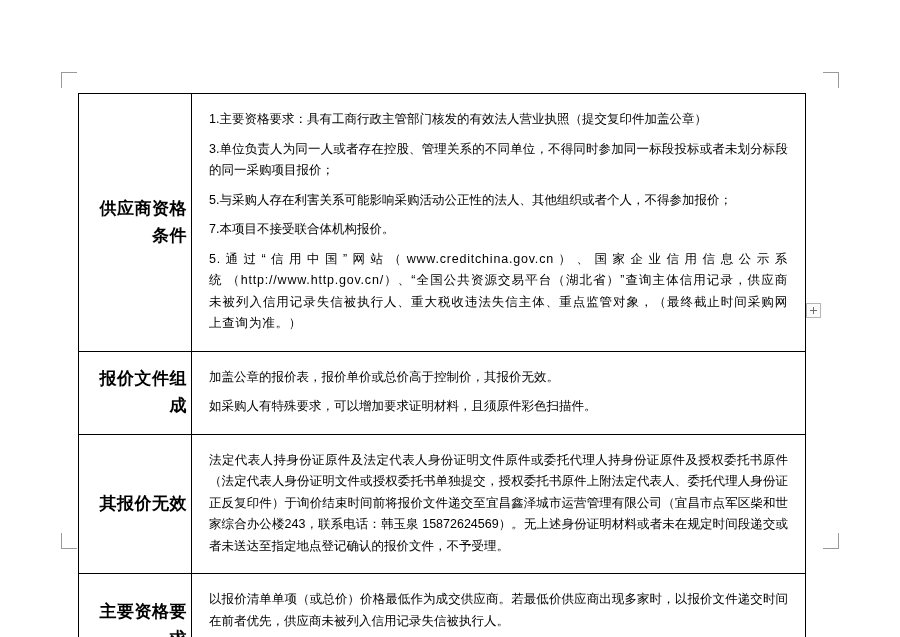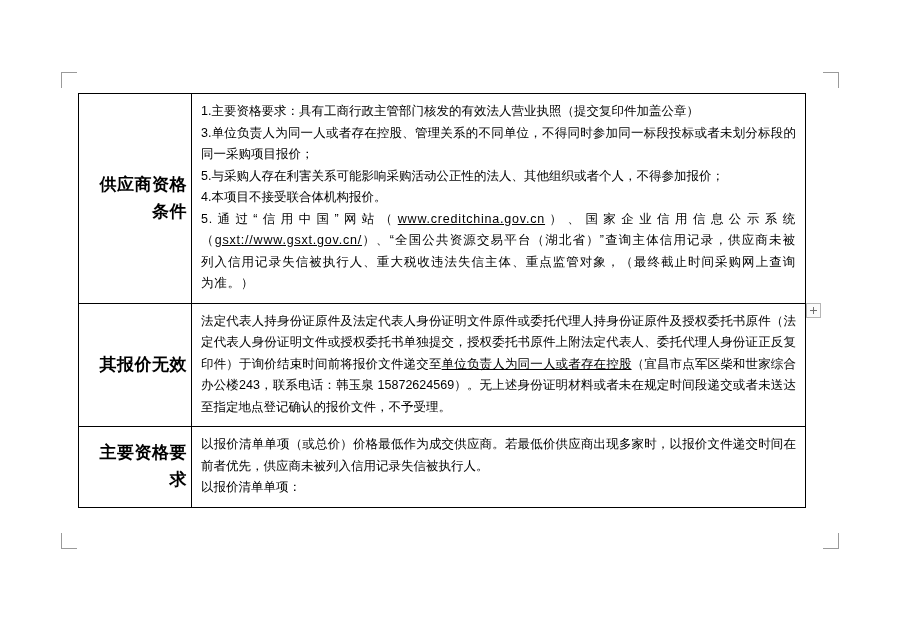--- a/index.html
+++ b/index.html
@@ -74,29 +74,28 @@
     letter-spacing: 0.5px;
     line-height: 1.6;
     padding-left: 4px !important;
     padding-right: 4px !important;
   }
   .content-cell {
     font-size: 12.5px;
     line-height: 1.72;
   }
   .content-cell p {
-    margin: 0;
+    margin: 8px;
     text-align: justify;
     text-justify: inter-ideograph;
   }
   .content-cell p.spread {
     letter-spacing: 0.8px;
   }
   .u {
-    text-decoration: underline;
   }
 
   
   .side-widget {
     position: absolute;
     left: 806px;
     top: 303px;
     width: 15px;
     height: 15px;
     border: 1px solid #b5b5b5;
@@ -133,28 +132,35 @@
   <div class="crop-mark cm-br"></div>
 
   <table class="doc-table">
     <tbody>
       <tr>
         <td class="label-cell">供应商资格条件</td>
         <td class="content-cell">
           <p>1.主要资格要求：具有工商行政主管部门核发的有效法人营业执照（提交复印件加盖公章）</p>
           <p>3.单位负责人为同一人或者存在控股、管理关系的不同单位，不得同时参加同一标段投标或者未划分标段的同一采购项目报价；</p>
           <p>5.与采购人存在利害关系可能影响采购活动公正性的法人、其他组织或者个人，不得参加报价；</p>
-          <p>4.本项目不接受联合体机构报价。</p>
-          <p class="spread">5. 通 过 “ 信 用 中 国 ” 网 站 （ <span class="u">www.creditchina.gov.cn</span> ） 、 国 家 企 业 信 用 信 息 公 示 系 统 （<span class="u">gsxt://www.gsxt.gov.cn/</span>）、“全国公共资源交易平台（湖北省）”查询主体信用记录，供应商未被列入信用记录失信被执行人、重大税收违法失信主体、重点监管对象，（最终截止时间采购网上查询为准。）</p>
+          <p>7.本项目不接受联合体机构报价。</p>
+          <p class="spread">5. 通 过 “ 信 用 中 国 ” 网 站 （ <span class="u">www.creditchina.gov.cn</span> ） 、 国 家 企 业 信 用 信 息 公 示 系 统 （<span class="u">http://www.http.gov.cn/</span>）、“全国公共资源交易平台（湖北省）”查询主体信用记录，供应商未被列入信用记录失信被执行人、重大税收违法失信主体、重点监管对象，（最终截止时间采购网上查询为准。）</p>
+        </td>
+      </tr>
+      <tr>
+        <td class="label-cell">报价文件组成</td>
+        <td class="content-cell">
+          <p>加盖公章的报价表，报价单价或总价高于控制价，其报价无效。</p>
+          <p>如采购人有特殊要求，可以增加要求证明材料，且须原件彩色扫描件。</p>
         </td>
       </tr>
       <tr>
         <td class="label-cell">其报价无效</td>
         <td class="content-cell">
-          <p>法定代表人持身份证原件及法定代表人身份证明文件原件或委托代理人持身份证原件及授权委托书原件（法定代表人身份证明文件或授权委托书单独提交，授权委托书原件上附法定代表人、委托代理人身份证正反复印件）于询价结束时间前将报价文件递交至<span class="u">单位负责人为同一人或者存在控股</span>（宜昌市点军区柴和世家综合办公楼243，联系电话：韩玉泉 15872624569）。无上述身份证明材料或者未在规定时间段递交或者未送达至指定地点登记确认的报价文件，不予受理。</p>
+          <p>法定代表人持身份证原件及法定代表人身份证明文件原件或委托代理人持身份证原件及授权委托书原件（法定代表人身份证明文件或授权委托书单独提交，授权委托书原件上附法定代表人、委托代理人身份证正反复印件）于询价结束时间前将报价文件递交至<span class="u">宜昌鑫泽城市运营管理有限公司</span>（宜昌市点军区柴和世家综合办公楼243，联系电话：韩玉泉 15872624569）。无上述身份证明材料或者未在规定时间段递交或者未送达至指定地点登记确认的报价文件，不予受理。</p>
         </td>
       </tr>
       <tr>
         <td class="label-cell">主要资格要求</td>
         <td class="content-cell">
           <p>以报价清单单项（或总价）价格最低作为成交供应商。若最低价供应商出现多家时，以报价文件递交时间在前者优先，供应商未被列入信用记录失信被执行人。</p>
           <p>以报价清单单项：</p>
         </td>
       </tr>
     </tbody>

